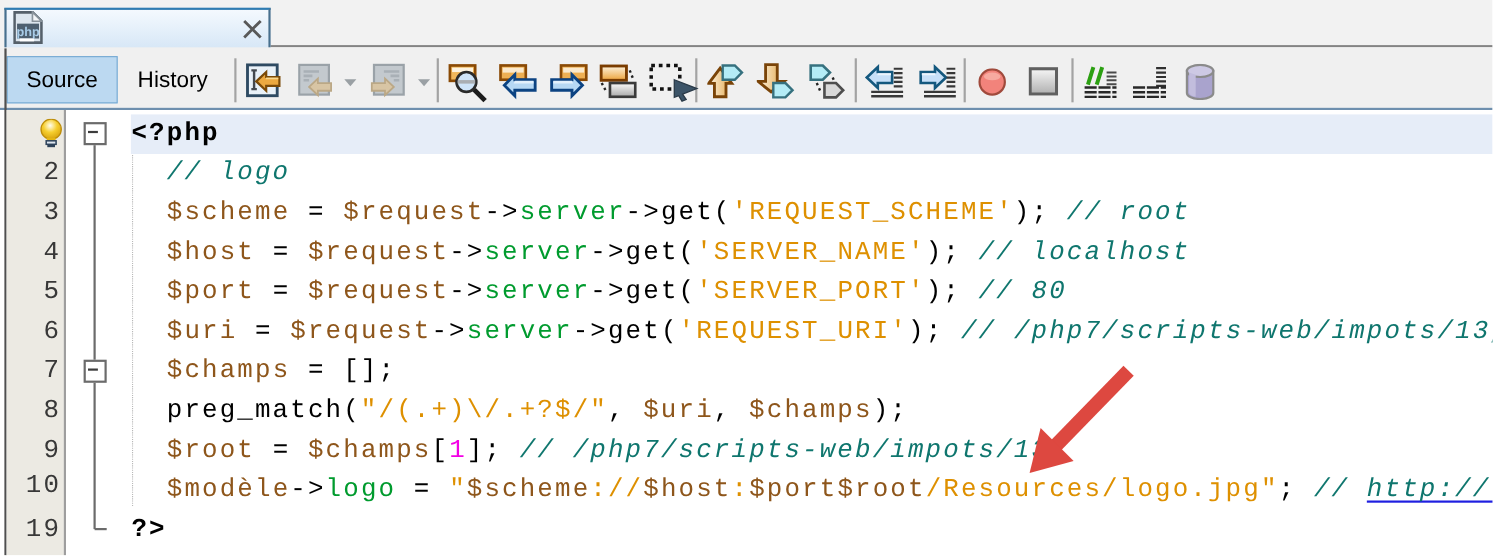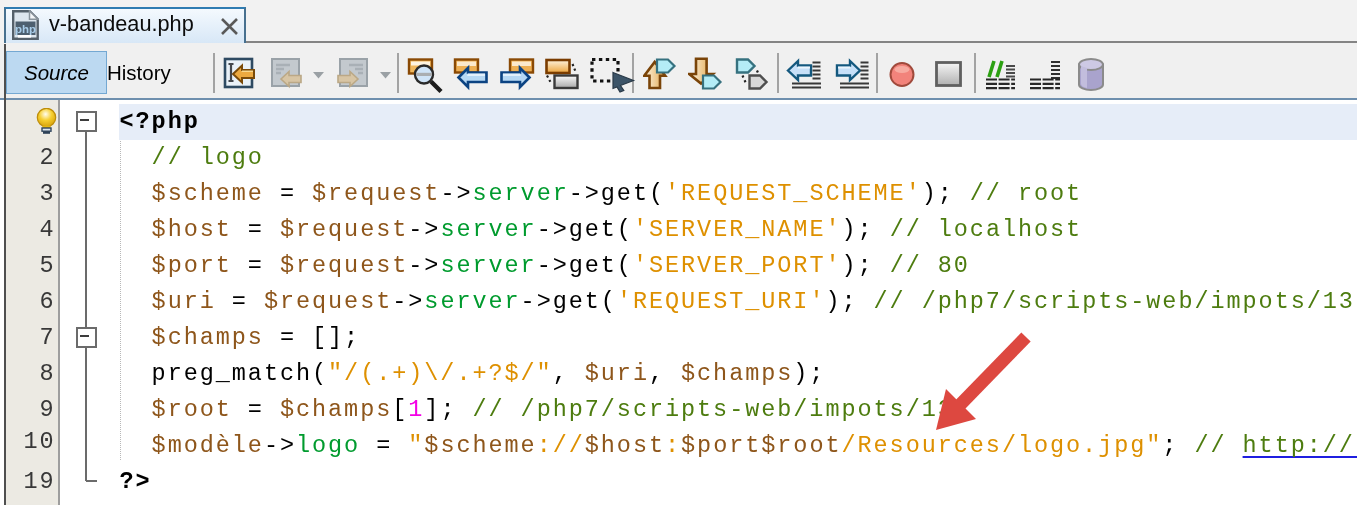--- a/index.html
+++ b/index.html
@@ -10,55 +10,54 @@
   #tabbar{left:0;top:0;width:1357px;height:43px;background:#f2f2f2;}
   #tabline{left:246px;top:41px;width:1111px;height:2px;background:#848484;}
   #tab{left:4px;top:7px;width:238px;height:37px;
        background:linear-gradient(#f4f9fe,#d5e6f6);
        border-top:2px solid #2f7cb2;border-left:2px solid #47708f;border-right:2px solid #47708f;}
   #tabtext{left:49px;top:11px;font-size:21.7px;color:#0c0c0c;}
   
   #toolbar{left:0;top:43px;width:1357px;height:55px;background:#f0f0f0;}
   #tbborder{left:0;top:98px;width:1357px;height:2px;background:#6e8fae;}
   #srcbtn{left:6px;top:51px;width:99px;height:41px;background:#bcd9f1;border:1px solid #74a8d2;
-          text-align:center;line-height:41px;font-size:20.5px;color:#000;font-style:italic;}
-  #histbtn{left:107px;top:51px;width:100px;height:43px;text-align:left;line-height:43px;font-size:20.5px;color:#000;}
+          text-align:center;line-height:41px;font-size:20.5px;color:#000;}
+  #histbtn{left:107px;top:51px;width:100px;height:43px;text-align:center;line-height:43px;font-size:20.5px;color:#000;}
   .vsep{width:2px;top:53px;height:40px;background:#a3a3a3;}
   
   #leftedge{left:4px;top:44px;width:2px;height:461px;background:#4f4f4f;}
   #gutter{left:6px;top:100px;width:52px;height:405px;background:#eceae3;}
   #gutterline{left:58px;top:100px;width:2px;height:405px;background:#9e9e9e;}
   #rowhl{left:119px;top:104px;width:1238px;height:36px;background:#e6edf8;}
   #dotline{left:119.5px;top:141px;width:1px;height:319px;border-left:1px dotted #b8b8b8;}
   .lnum{width:44px;left:11.5px;text-align:right;font-family:"Liberation Mono",monospace;
         font-size:23.5px;line-height:36px;color:#383838;letter-spacing:1.94px;}
   #code{left:119.5px;top:104px;font-family:"Liberation Mono",monospace;font-size:23.5px;
         letter-spacing:1.94px;color:#000;}
   #code .ln{height:36px;line-height:36px;white-space:pre;}
-  .c{color:#4d7c0f;}   
+  .c{color:#0f766e;font-style:italic;}   
   .s{color:#de9000;}   
   .v{color:#8e561b;text-align:right;}   
   .g{color:#009b2e;}   
   .n{color:#f400e6;}   
   .b{font-weight:bold;}
   .u{text-decoration:underline;text-decoration-color:#1f1fe0;text-decoration-thickness:2px;text-underline-offset:3.5px;text-decoration-skip-ink:none;}
   
   .foldbox{width:17px;height:17px;border:2px solid #6b6b6b;background:#fff;left:76px;}
   .foldminus{width:9px;height:2px;background:#3c3c3c;left:80px;}
   #foldline{left:85px;width:2px;background:#6b6b6b;}
   #foldcorner{left:86px;top:480px;width:11px;height:2px;background:#6b6b6b;}
 </style>
 </head>
 <body>
 <div id="page">
 
   <div class="abs" id="tabbar"></div>
   <div class="abs" id="tabline"></div>
   <div class="abs" id="tab"></div>
-  <div class="abs" id="tabtext">v-bandeau.php</div>
   <svg class="abs" id="phpicon" style="left:12px;top:10px" width="27" height="30" viewBox="0 0 27 30">
     <path d="M1.2 1.2 h16.5 l8 8 v19.5 h-24.5 z" fill="#dde6ee" stroke="#55606a" stroke-width="2.4"></path>
     <path d="M17.5 1 l8.3 8.3 h-8.3 z" fill="#f4f6f8" stroke="#8a949c" stroke-width="1.5"></path>
     <rect x="3.5" y="11.5" width="20" height="13.5" fill="#4e6070"></rect>
     <text x="13.5" y="23" font-family="Liberation Sans" font-size="11.5" font-weight="bold" fill="#a8cce8" text-anchor="middle">php</text>
     <rect x="6" y="25" width="13" height="2.6" fill="#fff"></rect>
   </svg>
   <svg class="abs" id="closex" style="left:219px;top:16px" width="21" height="21" viewBox="0 0 21 21">
     <path d="M3 3 L18 18 M3 18 L18 3" stroke="#595959" stroke-width="2.6" fill="none"></path>
   </svg>

